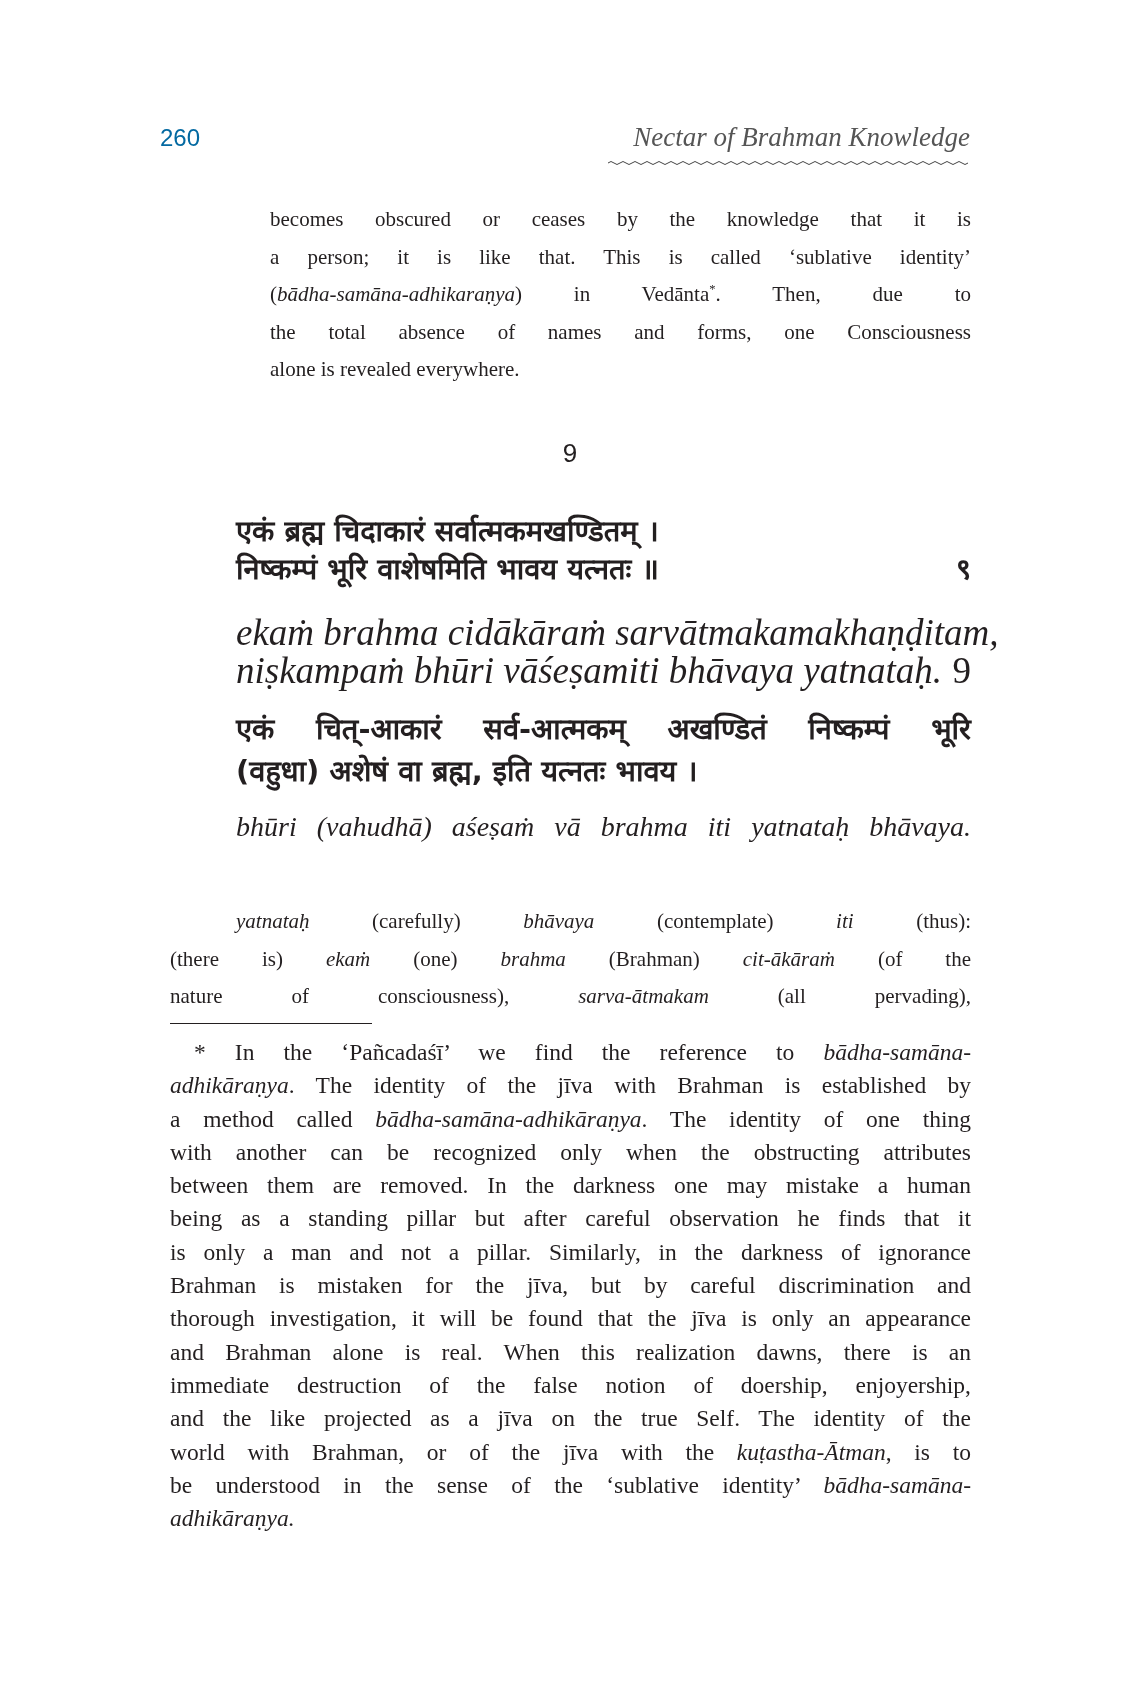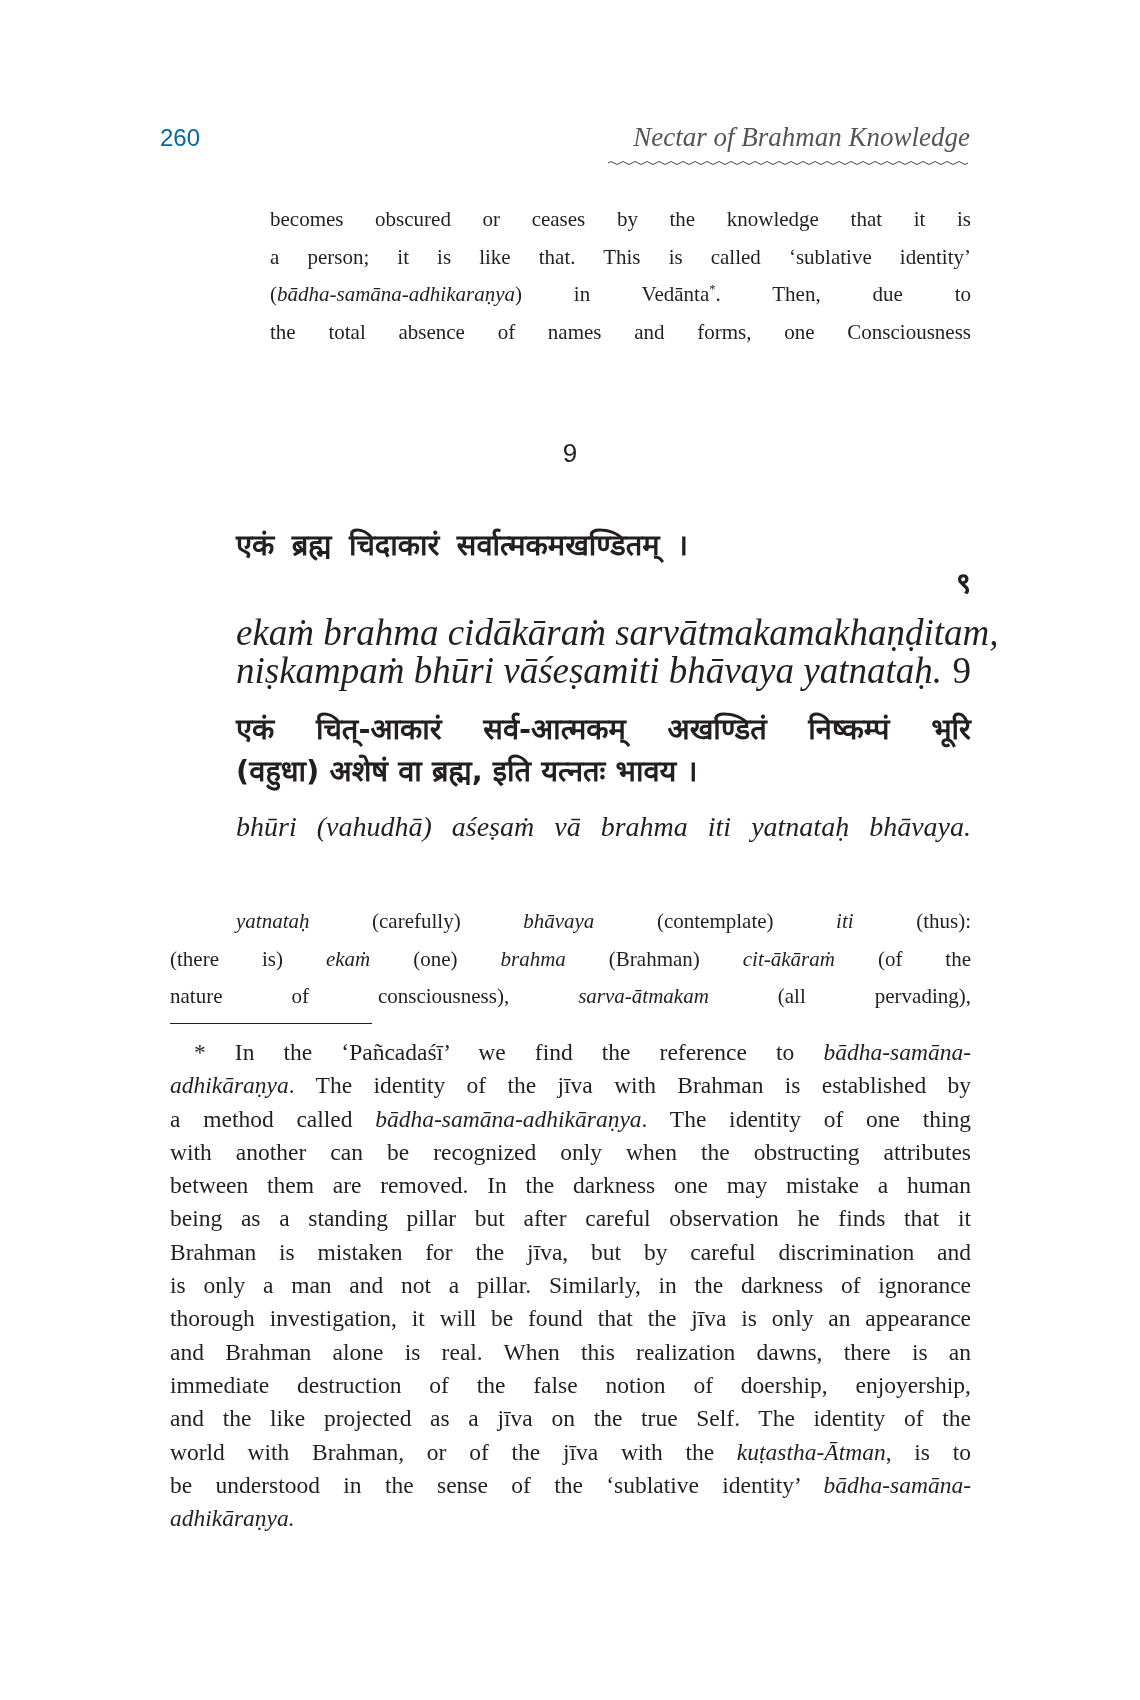--- a/index.html
+++ b/index.html
@@ -16,21 +16,21 @@
   .cont-para { left: 270px; width: 701px; top: 201px; }
   .cont-para .line { display: block; text-align: justify; text-align-last: justify; }
   .cont-para .line.last { text-align-last: left; }
   sup { font-size: 60%; line-height: 0; vertical-align: super; }
 
   .verse-number { position: absolute; left: 0; width: 1140px; text-align: center; top: 438px; font-size: 26px; }
 
   .verse { position: absolute; left: 236px; width: 735px; }
   .verse .line { display: block; position: relative; white-space: nowrap; }
   .verse .num { position: absolute; right: 0; }
-  .dev-verse { top: 529px; font-size: 29px; line-height: 38px; font-family: Liberation Mono, monospace; }
+  .dev-verse { top: 512px; font-size: 29px; line-height: 38px; }
   .translit-verse { top: 614px; font-size: 37px; line-height: 38px; font-style: italic; }
   .translit-verse .num { font-style: normal; }
 
   .anvaya { position: absolute; left: 236px; width: 735px; top: 708px; font-size: 29px; line-height: 42px; }
   .anvaya .line { display: block; text-align: justify; text-align-last: justify; }
   .anvaya .line.last { text-align-last: left; }
   .anvaya-translit { position: absolute; left: 236px; width: 735px; top: 808px; font-size: 28px; line-height: 38px; font-style: italic; }
   .anvaya-translit .line { display: block; text-align: justify; text-align-last: justify; }
 
   .gloss { left: 170px; width: 801px; top: 903px; }
@@ -51,27 +51,28 @@
 <div class="running-head serif">Nectar of Brahman Knowledge</div>
 <svg class="head-rule" viewBox="0 0 362 6" preserveAspectRatio="none">
   <path d="M0 3 q3 -3 6 0 t6 0 t6 0 t6 0 t6 0 t6 0 t6 0 t6 0 t6 0 t6 0 t6 0 t6 0 t6 0 t6 0 t6 0 t6 0 t6 0 t6 0 t6 0 t6 0 t6 0 t6 0 t6 0 t6 0 t6 0 t6 0 t6 0 t6 0 t6 0 t6 0 t6 0 t6 0 t6 0 t6 0 t6 0 t6 0 t6 0 t6 0 t6 0 t6 0 t6 0 t6 0 t6 0 t6 0 t6 0 t6 0 t6 0 t6 0 t6 0 t6 0 t6 0 t6 0 t6 0 t6 0 t6 0 t6 0 t6 0 t6 0 t6 0 t6 0" fill="none" stroke="#444" stroke-width="1"></path>
 </svg>
 
 <div class="block cont-para serif">
   <span class="line">becomes obscured or ceases by the knowledge that it is</span>
   <span class="line">a person; it is like that. This is called ‘sublative identity’</span>
   <span class="line"><span>(</span><i>bādha-samāna-adhikaraṇya</i><span>) in Vedānta</span><sup>*</sup><span>. Then, due to</span></span>
   <span class="line">the total absence of names and forms, one Consciousness</span>
+  <span class="line last">alone is revealed everywhere.</span>
 </div>
 
 <div class="verse-number sans">9</div>
 
 <div class="verse dev-verse deva">
   <span class="line"><span>एकं ब्रह्म चिदाकारं सर्वात्मकमखण्डितम् ।</span></span>
-  <span class="line"><span class="num">९</span></span>
+  <span class="line"><span>निष्कम्पं भूरि वाशेषमिति भावय यत्नतः ॥</span><span class="num">९</span></span>
 </div>
 
 <div class="verse translit-verse serif">
   <span class="line"><span>ekaṁ brahma cidākāraṁ sarvātmakamakhaṇḍitam,</span></span>
   <span class="line"><span>niṣkampaṁ bhūri vāśeṣamiti bhāvaya yatnataḥ.</span><span class="num">9</span></span>
 </div>
 
 <div class="anvaya deva">
   <span class="line">एकं चित्-आकारं सर्व-आत्मकम् अखण्डितं निष्कम्पं भूरि</span>
   <span class="line last">(वहुधा) अशेषं वा ब्रह्म, इति यत्नतः भावय ।</span>
@@ -89,22 +90,22 @@
 
 <div class="footnote-rule"></div>
 
 <div class="footnote serif" id="footnote">
     <span class="line first"><span>* In the ‘Pañcadaśī’ we find the reference to </span><i>bādha-samāna-</i></span>
     <span class="line"><i>adhikāraṇya</i><span>. The identity of the jīva with Brahman is established by</span></span>
     <span class="line"><span>a method called </span><i>bādha-samāna-adhikāraṇya</i><span>. The identity of one thing</span></span>
     <span class="line"><span>with another can be recognized only when the obstructing attributes</span></span>
     <span class="line"><span>between them are removed. In the darkness one may mistake a human</span></span>
     <span class="line"><span>being as a standing pillar but after careful observation he finds that it</span></span>
+    <span class="line"><span>is only a man and not a pillar. Similarly, in the darkness of ignorance</span></span>
     <span class="line"><span>Brahman is mistaken for the jīva, but by careful discrimination and</span></span>
-    <span class="line"><span>is only a man and not a pillar. Similarly, in the darkness of ignorance</span></span>
     <span class="line"><span>thorough investigation, it will be found that the jīva is only an appearance</span></span>
     <span class="line"><span>and Brahman alone is real. When this realization dawns, there is an</span></span>
     <span class="line"><span>immediate destruction of the false notion of doership, enjoyership,</span></span>
     <span class="line"><span>and the like projected as a jīva on the true Self. The identity of the</span></span>
     <span class="line"><span>world with Brahman, or of the jīva with the </span><i>kuṭastha-Ātman</i><span>, is to</span></span>
     <span class="line"><span>be understood in the sense of the ‘sublative identity’ </span><i>bādha-samāna-</i></span>
     <span class="line last"><i>adhikāraṇya.</i></span>
   </div>
 
 </body></html>

